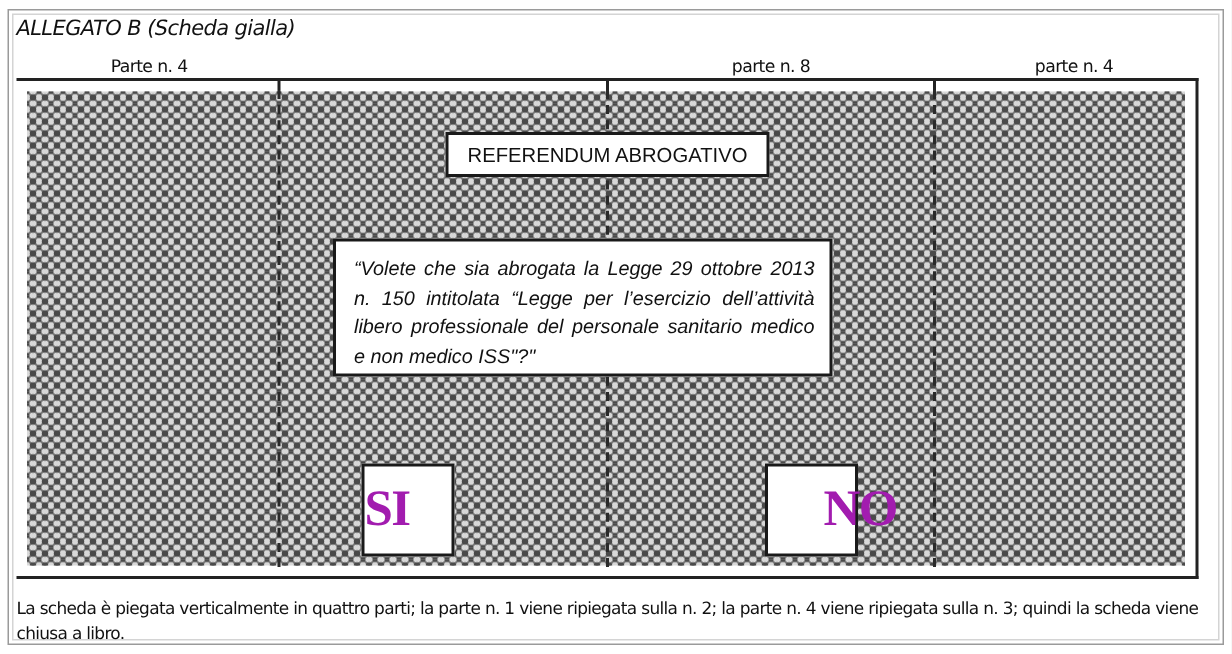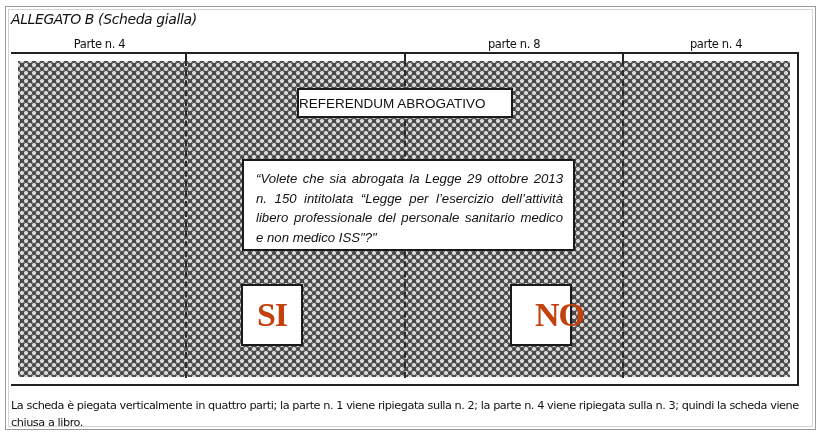--- a/index.html
+++ b/index.html
@@ -77,45 +77,46 @@
     }
     .box {
       position: absolute;
       background: #fff;
       border: 2px solid #1a1a1a;
       box-sizing: border-box;
     }
     .box-header {
       left: 286px; top: 34px;
       width: 216px; height: 30px;
-      display: flex; align-items: center; 
+      display: flex; align-items: center; justify-content: center;
       font-family: "Liberation Sans", sans-serif;
       font-size: 13.5px;
       color: #111;
     }
     .box-question {
-      left: 231px; top: 105px;
+      left: 211px; top: 105px;
       width: 333px; height: 92px;
       padding: 8px 10px 6px 12px;
       font-family: "Liberation Sans", sans-serif;
       font-style: italic;
       font-size: 13.2px;
       line-height: 19.5px;
       color: #111;
       text-align: justify;
       text-align-last: left;
     }
     .box-vote {
       width: 62px; height: 62px;
-      display: flex; align-items: center; justify-content: center;
+      display: flex; align-items: center; justify-content: flex-start;
       font-family: "Liberation Serif", serif;
       font-weight: bold;
       font-size: 34px;
-      color: #c2410c;
+      color: #a21caf;
       letter-spacing: -1px;
+      margin-top: 25px;
     }
     .box-si { left: 230px; top: 230px; }
     .box-no { left: 499px; top: 230px; padding-left: 37px; }
     .footnote {
       position: absolute;
       left: 11px; top: 397px;
       width: 800px;
       font-family: "DejaVu Sans", sans-serif;
       font-size: 11.3px;
       letter-spacing: -0.45px;

